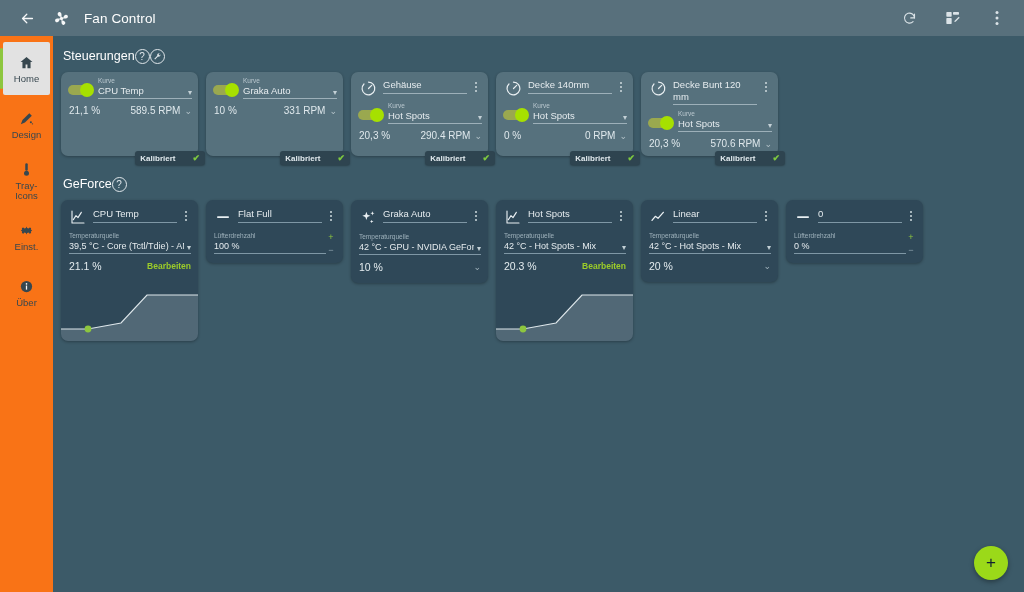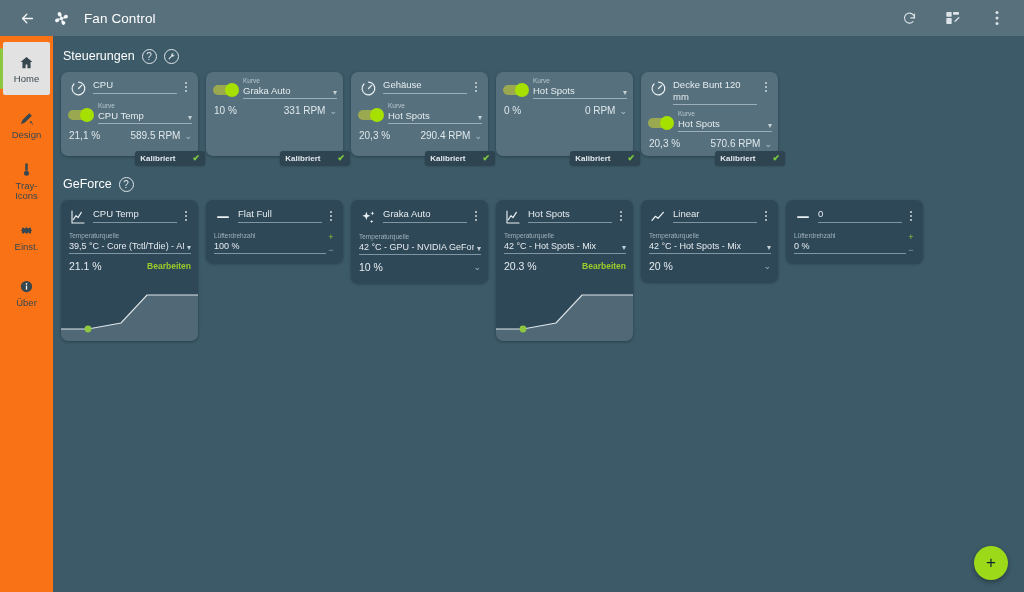--- a/index.html
+++ b/index.html
@@ -44,21 +44,21 @@
   .nav-item .nav-ico { height: 17px; display:flex; align-items:flex-end; }
   .nav-item.active { background: #e2e2e2; }
   .nav-item.active::before {
     content:""; position:absolute; left:-3px; top:6px; bottom:6px; width:3px; background:#8dc63f; border-radius:2px;
   }
 
   
   #main { flex: 1 1 auto; position: relative; overflow: hidden; padding: 10px 0 0 0; }
 
   .section-head {
-    display: flex; align-items: center; gap: 7px;
+    display: flex; align-items: center; 
     color: #ffffff; font-size: 12.5px;
     padding-left: 10px; height: 20px;
   }
   .hdr-btn { width:15px; height:15px; border:1.3px solid #dfe6ea; border-radius:50%;
              display:flex; align-items:center; justify-content:center; color:#dfe6ea; font-size:10px; }
 
   .card-row { display: flex; gap: 0; padding-left: 8px; }
 
   
   .card {
@@ -242,36 +242,20 @@
       <span class="hdr-btn">
         <svg width="9" height="9" viewBox="0 0 24 24" fill="#dfe6ea">
             <path d="M20 5.5a5.2 5.2 0 01-6.6 6.6L5.6 19.9 3.5 17.8l7.8-7.8A5.2 5.2 0 0117.9 3.4l-3 3 2.7 2.7 3-3z"></path>
           </svg>
       </span>
     </div>
 
     <div class="card-row" style="margin-top:6px">
 
       <div class="card">
-        <div class="card-top">
-          <span class="card-ico">
-            <svg width="17" height="17" viewBox="0 0 24 24" fill="none" stroke="#e9eff2" stroke-width="1.7" stroke-linecap="round">
-                <path d="M12 3a9 9 0 11-6.4 2.6"></path>
-                <path d="M12 12l4.5-4.5"></path>
-              </svg>
-          </span>
-          <span class="card-title-wrap">
-            <span class="card-title" style="display:block">CPU</span>
-          </span>
-          <span class="kebab">
-              <i></i>
-              <i></i>
-              <i></i>
-            </span>
-        </div>
         <div class="card-mid">
           <span class="toggle">
               <span class="knob"></span>
             </span>
           <span class="sel-wrap">
             <span class="sel-label" style="display:block">Kurve</span>
             <span class="sel-row">
               <span class="sel-val">CPU Temp</span>
               <span class="caret">▾</span>
             </span>
@@ -346,20 +330,36 @@
           <span class="rpm">290.4 RPM</span>
           <span class="chev">⌄</span>
         </div>
         <div class="badge">
           <span>Kalibriert</span>
           <span class="chk">✔</span>
         </div>
       </div>
 
       <div class="card">
+        <div class="card-top">
+          <span class="card-ico">
+            <svg width="17" height="17" viewBox="0 0 24 24" fill="none" stroke="#e9eff2" stroke-width="1.7" stroke-linecap="round">
+                <path d="M12 3a9 9 0 11-6.4 2.6"></path>
+                <path d="M12 12l4.5-4.5"></path>
+              </svg>
+          </span>
+          <span class="card-title-wrap">
+            <span class="card-title" style="display:block">Decke 140mm</span>
+          </span>
+          <span class="kebab">
+              <i></i>
+              <i></i>
+              <i></i>
+            </span>
+        </div>
         <div class="card-mid">
           <span class="toggle">
               <span class="knob"></span>
             </span>
           <span class="sel-wrap">
             <span class="sel-label" style="display:block">Kurve</span>
             <span class="sel-row">
               <span class="sel-val">Hot Spots</span>
               <span class="caret">▾</span>
             </span>

